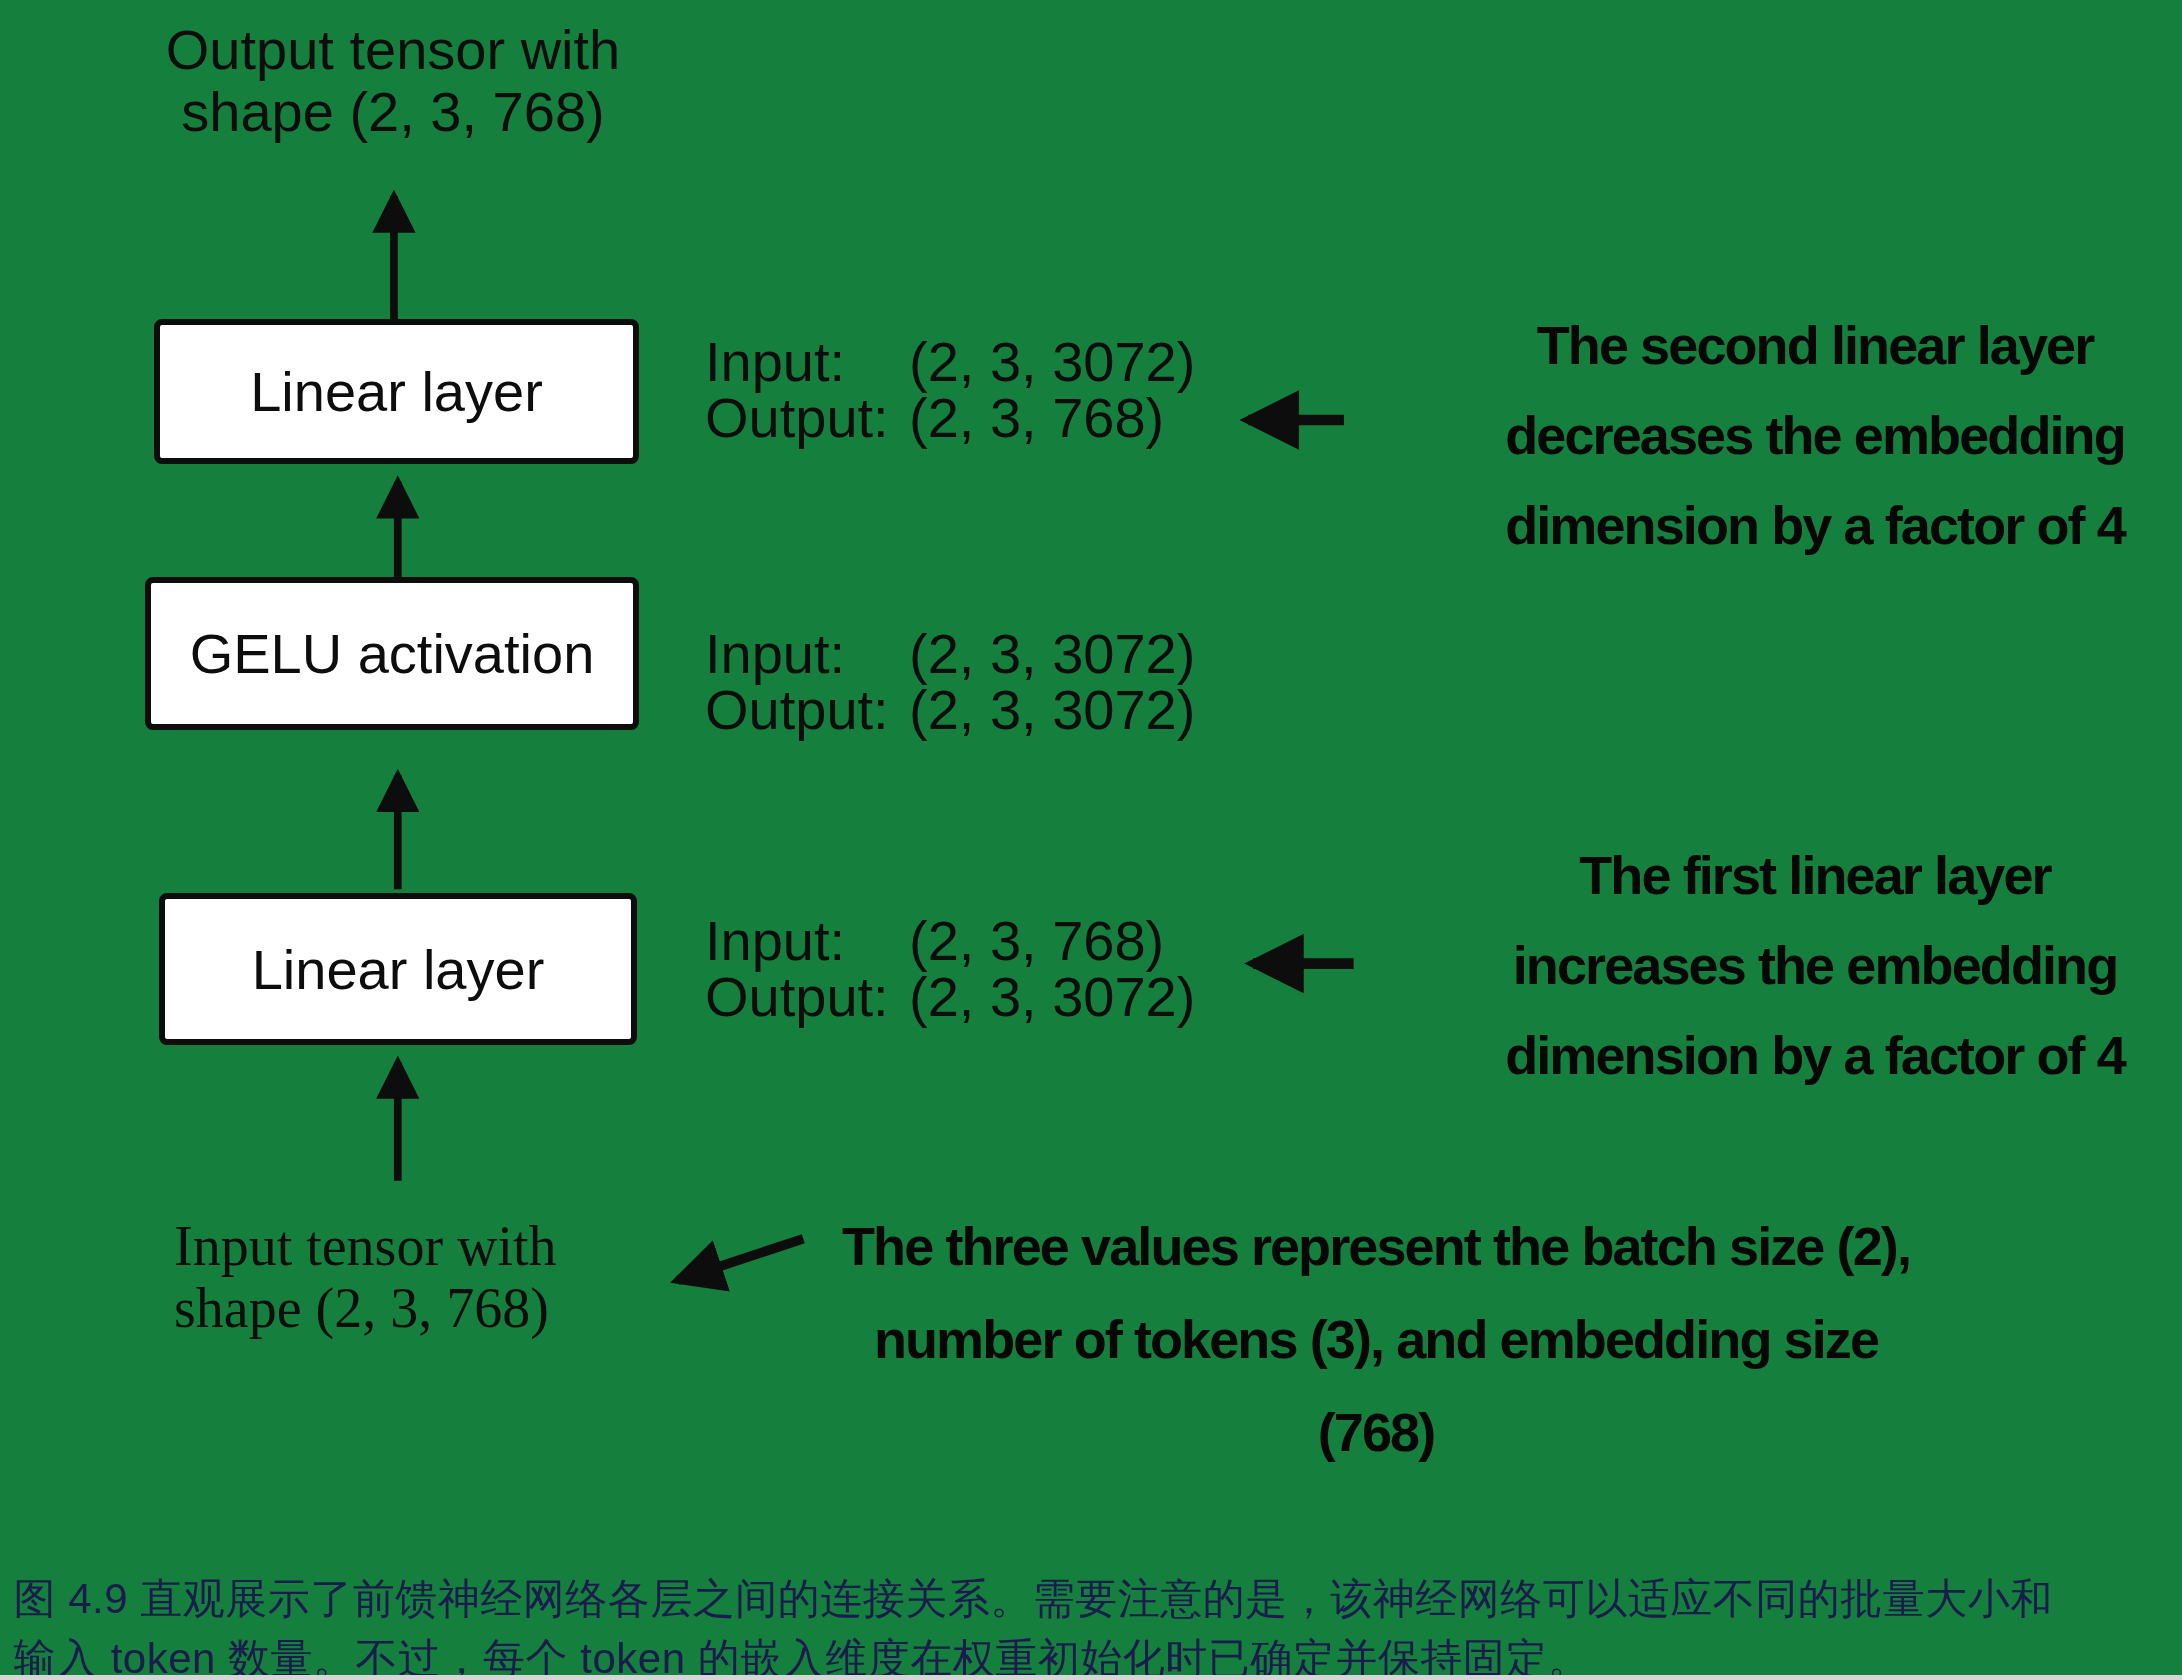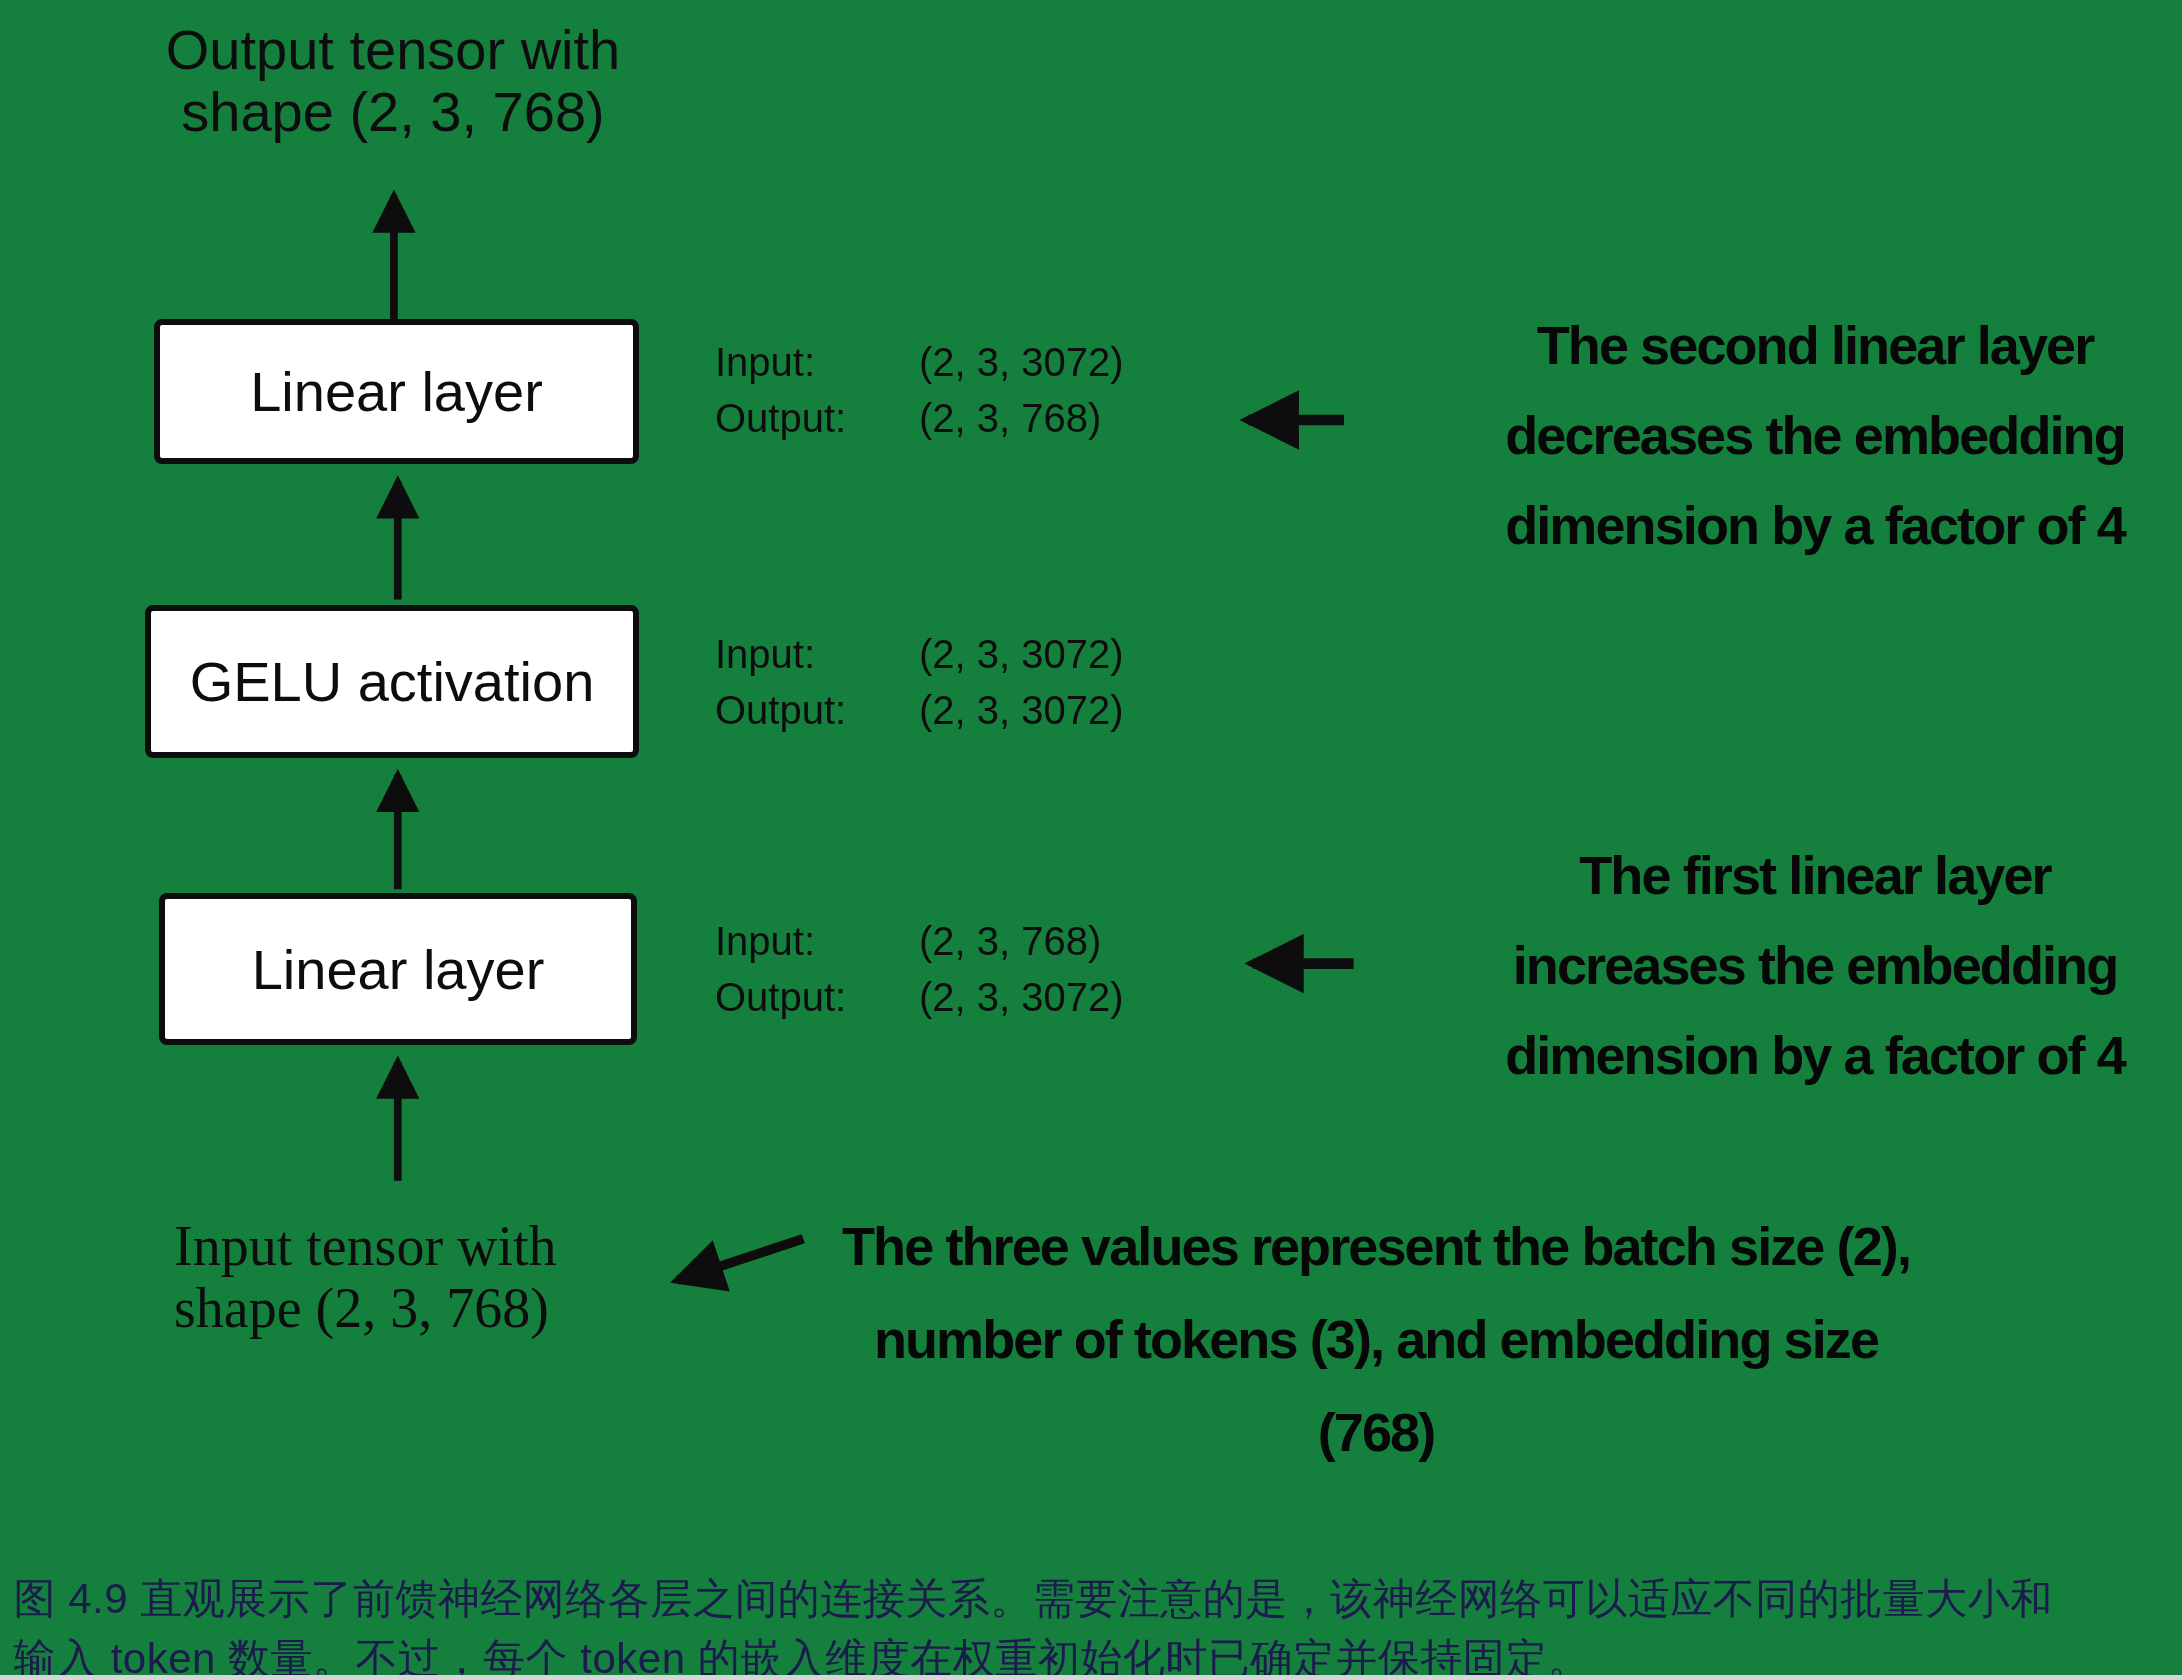--- a/index.html
+++ b/index.html
@@ -13,21 +13,21 @@
 
   .node-box {
     position: absolute; box-sizing: border-box;
     border: 6.8px solid #0d0d0d; border-radius: 8px; background: #ffffff;
     display: flex; align-items: center; justify-content: center;
     font-size: 56px; color: #0d0d0d; white-space: nowrap;
   }
 
   .io-block {
     position: absolute; display: grid; grid-template-columns: 204px auto;
-    font-size: 40px; line-height: 56px; color: #0d0d0d; white-space: nowrap; margin-left: 10px;
+    font-size: 56px; line-height: 56px; color: #0d0d0d; white-space: nowrap;
   }
 
   .annotation {
     position: absolute; text-align: center; color: #070707;
     font-weight: 700; font-size: 54px; line-height: 90px; letter-spacing: -1.9px;
     white-space: nowrap;
   }
   .annotation.wide { line-height: 93px; text-align: center; }
 
   .caption {
@@ -74,21 +74,21 @@
     <span>Output:</span>
     <span>(2, 3, 768)</span>
   </div>
 
   <div class="annotation" style="left:1429px; top:300px; width:772px;">
     <div>The second linear layer</div>
     <div>decreases the embedding</div>
     <div>dimension by a factor of 4</div>
   </div>
 
-  <div class="node-box" style="left:145px; top:605px; width:494px; height:153px;">
+  <div class="node-box" style="left:145px; top:577px; width:494px; height:153px;">
     <span>GELU activation</span>
   </div>
 
   <div class="io-block" style="left:705px; top:626px;">
     <span>Input:</span>
     <span>(2, 3, 3072)</span>
     <span>Output:</span>
     <span>(2, 3, 3072)</span>
   </div>
 

